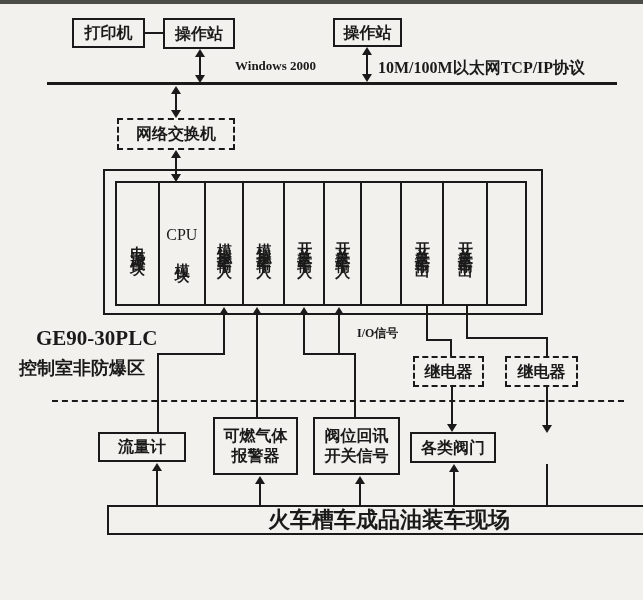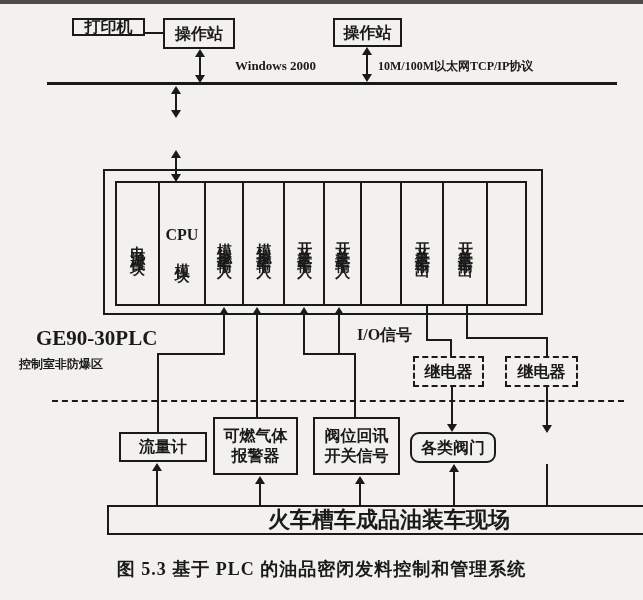--- a/index.html
+++ b/index.html
@@ -46,61 +46,64 @@
     display:flex;flex-direction:column;align-items:center;justify-content:center;
     box-sizing:border-box;
   }
   .slot:last-child{border-right:none;}
   .vtext{
     writing-mode:vertical-lr;
     text-orientation:upright;
     font-size:15px;font-weight:600;
     letter-spacing:5px;line-height:1;
   }
-  .cpu-top{font-size:16px;font-weight:700;margin-bottom:7px;font-family:"Liberation Serif","DejaVu Serif",serif;}
+  .cpu-top{font-size:16px;font-weight:400;margin-bottom:7px;font-family:"Liberation Serif","DejaVu Serif",serif;}
 
   #scan-band{position:absolute;left:0;top:0;width:643px;height:4px;background:#4b4b48;}
   #caption{position:absolute;left:0;top:557px;width:643px;text-align:center;font-size:18px;font-weight:700;letter-spacing:1px;}
 </style>
 </head>
 <body>
 
 <div id="stage">
 
   <div id="scan-band"></div>
 
-  <div class="box" style="left:72px;top:18px;width:73px;height:18px;">
+  <div class="box" style="left:72px;top:18px;width:73px;height:30px;">
     <span>打印机</span>
   </div>
   <div class="box" style="left:163px;top:18px;width:72px;height:31px;">
     <span>操作站</span>
   </div>
   <div class="box" style="left:333px;top:18px;width:69px;height:29px;">
     <span>操作站</span>
   </div>
 
   <div class="hline" style="left:145px;top:32px;width:18px;"></div>
 
   <div class="hline" style="left:47px;top:82px;width:570px;height:3px;"></div>
 
   <div class="label" style="left:235px;top:58px;font-size:13px;">Windows 2000</div>
-  <div class="label" style="left:378px;top:58px;font-size:12px;">10M/100M以太网TCP/IP协议</div>
+  <div class="label" style="left:378px;top:58px;font-size:16px;">10M/100M以太网TCP/IP协议</div>
 
   <div class="tri up" style="left:195px;top:49px;"></div>
   <div class="vline" style="left:199px;top:56px;height:21px;"></div>
   <div class="tri down" style="left:195px;top:75px;"></div>
 
   <div class="tri up" style="left:362px;top:47px;"></div>
   <div class="vline" style="left:366px;top:54px;height:21px;"></div>
   <div class="tri down" style="left:362px;top:74px;"></div>
 
   <div class="tri up" style="left:171px;top:86px;"></div>
   <div class="vline" style="left:175px;top:93px;height:18px;"></div>
   <div class="tri down" style="left:171px;top:110px;"></div>
 
+  <div class="box dashedbox" style="left:117px;top:118px;width:118px;height:32px;">
+    <span>网络交换机</span>
+  </div>
 
   <div class="tri up" style="left:171px;top:150px;"></div>
   <div class="vline" style="left:175px;top:157px;height:18px;"></div>
   <div class="tri down" style="left:171px;top:174px;"></div>
 
   <div id="plc-outer"></div>
   <div id="plc-inner">
     <div class="slot" style="width:43px;">
       <span class="vtext">电源模块</span>
     </div>
@@ -124,22 +127,22 @@
     <div class="slot" style="width:42px;">
       <span class="vtext">开关量输出</span>
     </div>
     <div class="slot" style="width:45px;">
       <span class="vtext">开关量输出</span>
     </div>
     <div class="slot" style="width:37px;"></div>
   </div>
 
   <div class="label" style="left:36px;top:326px;font-size:21px;font-weight:700;">GE90-30PLC</div>
-  <div class="label" style="left:19px;top:356px;font-size:12px;">控制室非防爆区</div>
-  <div class="label" style="left:357px;top:325px;font-size:16px;">I/O信号</div>
+  <div class="label" style="left:19px;top:356px;font-size:18px;">控制室非防爆区</div>
+  <div class="label" style="left:357px;top:325px;font-size:12px;">I/O信号</div>
 
   <div class="tri up" style="left:219px;top:307px;"></div>
   <div class="vline" style="left:223px;top:315px;height:40px;"></div>
   <div class="hline" style="left:157px;top:353px;width:68px;"></div>
   <div class="vline" style="left:157px;top:353px;height:79px;"></div>
 
   <div class="tri up" style="left:252px;top:307px;"></div>
   <div class="vline" style="left:256px;top:315px;height:102px;"></div>
 
   <div class="tri up" style="left:299px;top:307px;"></div>
@@ -166,32 +169,32 @@
 
   <div class="vline" style="left:451px;top:387px;height:37px;"></div>
   <div class="tri down" style="left:447px;top:424px;"></div>
 
   <div class="vline" style="left:546px;top:387px;height:38px;"></div>
   <div class="tri down" style="left:542px;top:425px;"></div>
 
   <div class="dashline" style="left:52px;top:400px;width:572px;"></div>
 
 
-  <div class="box" style="left:119px;top:432px;width:88px;height:30px;">
+  <div class="box" style="left:98px;top:432px;width:88px;height:30px;">
     <span>流量计</span>
   </div>
   <div class="box" style="left:313px;top:417px;width:87px;height:58px;flex-direction:column;">
     <span>阀位回讯</span>
     <span>开关信号</span>
   </div>
   <div class="box" style="left:213px;top:417px;width:85px;height:58px;flex-direction:column;">
     <span>可燃气体</span>
     <span>报警器</span>
   </div>
-  <div class="box" style="left:410px;top:432px;width:86px;height:31px;border-radius:9px;">
+  <div class="box" style="left:410px;top:432px;width:86px;height:31px;">
     <span>各类阀门</span>
   </div>
 
   <div class="tri up" style="left:152px;top:463px;"></div>
   <div class="vline" style="left:156px;top:471px;height:34px;"></div>
 
   <div class="tri up" style="left:255px;top:476px;"></div>
   <div class="vline" style="left:259px;top:484px;height:21px;"></div>
 
   <div class="tri up" style="left:355px;top:476px;"></div>
@@ -199,15 +202,14 @@
 
   <div class="tri up" style="left:449px;top:464px;"></div>
   <div class="vline" style="left:453px;top:472px;height:33px;"></div>
 
   <div class="vline" style="left:546px;top:464px;height:41px;"></div>
 
   <div class="box" style="left:107px;top:505px;width:564px;height:30px;font-size:22px;">
     <span>火车槽车成品油装车现场</span>
   </div>
 
-  <div id="caption">图 5.3  基于 PLC 的油品密闭发料控制和管理系统</div>
 
 </div>
 
 </body></html>

